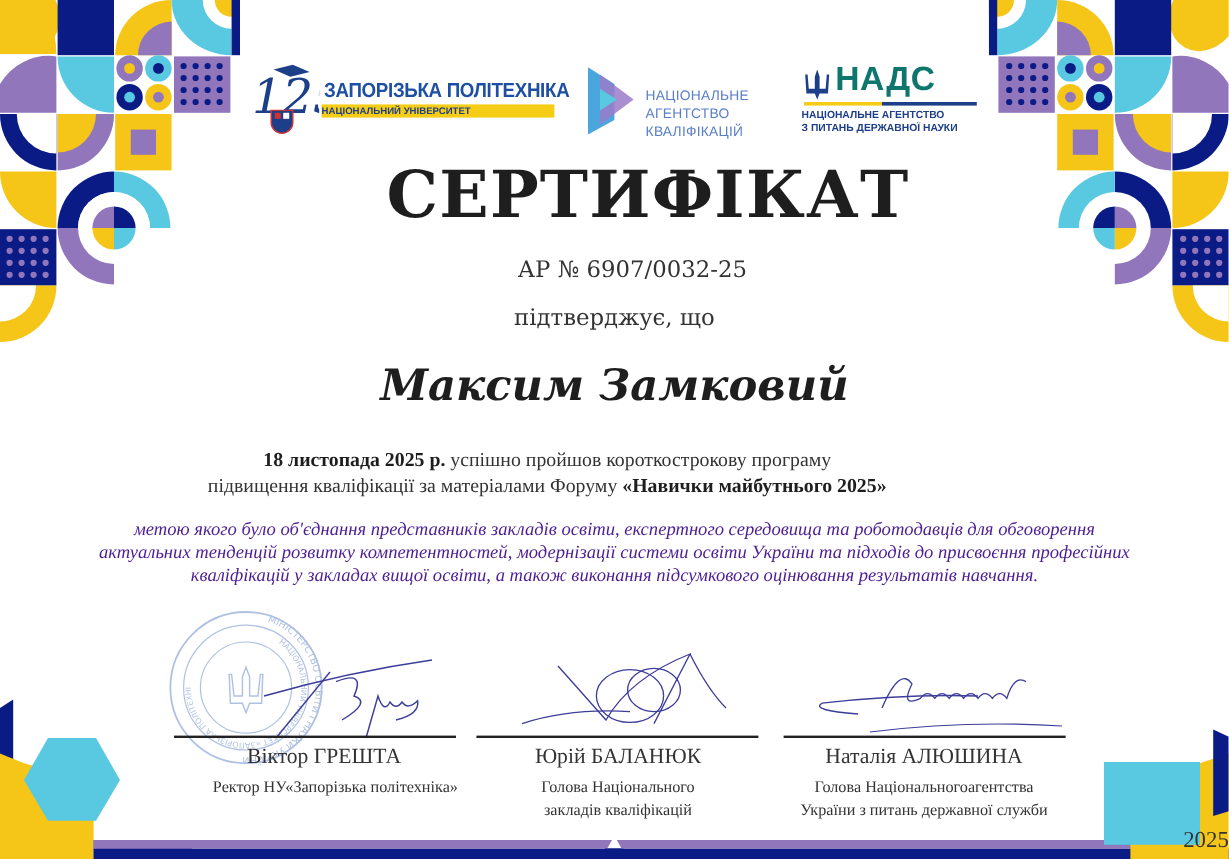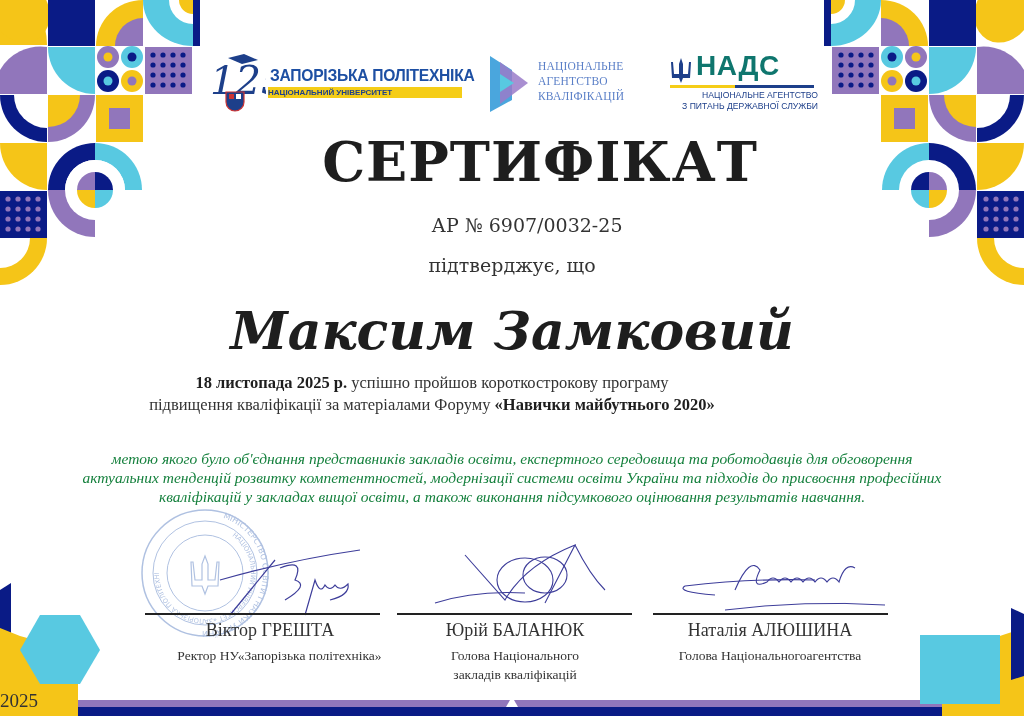--- a/index.html
+++ b/index.html
@@ -3,36 +3,36 @@
 <meta charset="utf-8">
 <style>
   html, body { margin:0; padding:0; }
   body { width:1024px; height:716px; position:relative; overflow:hidden; background:#ffffff; font-family:"DejaVu Serif", serif; color:#222; }
   .deco { position:absolute; }
   .abs { position:absolute; }
   .logo-znu { position:absolute; left:208px; top:52px; width:258px; height:62px; }
   .znu-title { position:absolute; left:62px; top:14px; font-family:"Liberation Sans", sans-serif; font-weight:bold; font-size:17px; color:#1d4fa3; letter-spacing:-0.3px; transform:scaleX(0.92); transform-origin:left; white-space:nowrap; }
   .znu-sub { position:absolute; left:60px; top:35px; width:194px; height:11px; background:#f5cd17; font-family:"Liberation Sans", sans-serif; font-weight:bold; font-size:8px; color:#1d3f8a; text-align:left; line-height:11px; }
   .logo-nak { position:absolute; left:488px; top:52px; width:150px; height:62px; }
-  .nak-text { position:absolute; left:50px; top:7px; font-family:Liberation Serif, serif; font-size:11.5px; line-height:15px; color:#5a7fc7; letter-spacing:0.2px; }
+  .nak-text { position:absolute; left:50px; top:21px; font-family:Liberation Sans, sans-serif; font-size:11.5px; line-height:15px; color:#5a7fc7; letter-spacing:0.2px; }
   .logo-nads { position:absolute; left:668px; top:52px; width:150px; height:62px; }
   .nads-title { position:absolute; left:28px; top:-2px; font-family:"Liberation Sans", sans-serif; font-weight:bold; font-size:28px; color:#0f766e; letter-spacing:0.5px; }
   .nads-line { position:absolute; left:2px; top:33px; width:144px; height:3px; background:linear-gradient(90deg,#f5cd17 0 45%, #1d3f8a 45% 100%); }
-  .nads-sub { position:absolute; left:0; top:38px; width:150px; text-align:right; font-family:"Liberation Sans", sans-serif; font-weight:normal; font-size:8.6px; line-height:10.5px; color:#1d3f8a; }
+  .nads-sub { position:absolute; left:0; top:38px; width:150px; text-align:left; font-family:"Liberation Sans", sans-serif; font-weight:bold; font-size:8.6px; line-height:10.5px; color:#1d3f8a; }
   .title { position:absolute; left:0; width:1024px; top:130px; text-align:center; font-family:"DejaVu Serif", serif; font-weight:bold; font-size:54px; color:#1e1e1e; letter-spacing:1px;padding-left:28px; }
   .number { position:absolute; left:0; width:1024px; top:214px; text-align:center; font-size:19px; color:#333;padding-left:15px; }
   .confirms { position:absolute; left:0; width:1024px; top:254px; text-align:center; font-size:19px; color:#333; }
-  .name { position:absolute; left:0; width:1024px; top:300px; text-align:center; font-family:"DejaVu Serif", serif; font-style:italic; font-weight:bold; font-size:52px; color:#1e1e1e; }
-  .body1 { position:absolute; left:0; width:864px; top:372px; text-align:center; font-family:"Liberation Serif", serif; font-size:16.5px; line-height:22px; color:#333; }
+  .name { position:absolute; left:0; width:1024px; top:300px; text-align:center; font-family:"DejaVu Serif", serif; font-style:italic; font-weight:bold; font-size:36px; color:#1e1e1e; }
+  .body1 { position:absolute; left:0; width:864px; top:372px; text-align:center; font-family:"Liberation Serif", serif; font-size:16.5px; line-height:22px; color:#333;padding-left:24px; }
   .body1 b { color:#1e1e1e; }
-  .body2 { position:absolute; left:80px; width:864px; top:449px; text-align:center; font-family:"Liberation Serif", serif; font-style:italic; font-size:15.5px; line-height:19px; color:#15803d; }
+  .body2 { position:absolute; left:80px; width:864px; top:432px; text-align:center; font-family:"Liberation Serif", serif; font-style:italic; font-size:15.5px; line-height:19px; color:#4c1d95; }
   .sig-line { position:absolute; height:2px; background:#222; top:613px; }
   .signer-name { position:absolute; text-align:center; font-family:"Liberation Serif", serif; font-size:18px; color:#333; top:620px; }
   .signer-role { position:absolute; text-align:center; font-family:"Liberation Serif", serif; font-size:13.5px; line-height:19px; color:#333; top:646px; }
-  .year { position:absolute; left:0; width:1024px; top:690px; text-align:left; font-family:"Liberation Serif", serif; font-size:19px; color:#333; }
+  .year { position:absolute; left:0; width:1024px; top:690px; text-align:right; font-family:"Liberation Serif", serif; font-size:19px; color:#333; }
 </style>
 </head>
 <body>
 
 <svg class="deco" style="left:0;top:0" width="200" height="290" viewBox="0 0 200 290">
 
   <path d="M0,0 H20 A27,45 0 0 1 47,45 H0Z" fill="#f5c518"></path>
   <path d="M0,45 A45,45 0 0 0 47,0" fill="none"></path>
   <path d="M0,45 Q40,40 47,0 Q10,5 0,45Z" fill="#f5c518" opacity="0"></path>
   <ellipse cx="20" cy="10" rx="28" ry="34" fill="#f5c518" transform="rotate(-30 20 10)"></ellipse>
@@ -237,32 +237,32 @@
 </div>
 
 <div class="logo-nads">
   <svg class="abs" style="left:2px;top:4px" width="22" height="28" viewBox="0 0 22 28">
     <path d="M11,2 L9,8 L9,18 L4,18 L3,6 L1,6 L2,22 L9,22 L11,27 L13,22 L20,22 L21,6 L19,6 L18,18 L13,18 L13,8Z" fill="#1d3f8a"></path>
   </svg>
   <div class="nads-title">НАДС</div>
   <div class="nads-line"></div>
   <div class="nads-sub">
     <div>НАЦІОНАЛЬНЕ АГЕНТСТВО</div>
-    <div>З ПИТАНЬ ДЕРЖАВНОЇ СЛУЖБИ</div>
+    <div>З ПИТАНЬ ДЕРЖАВНОЇ НАУКИ</div>
   </div>
 </div>
 
 <div class="title">СЕРТИФІКАТ</div>
 <div class="number">АР № 6907/0032-25</div>
 <div class="confirms">підтверджує, що</div>
 <div class="name">Максим Замковий</div>
 
 <div class="body1">
   <div><b>18 листопада 2025 р.</b><span> успішно пройшов  короткострокову програму</span></div>
-  <div><span>підвищення кваліфікації за матеріалами Форуму </span><b>«Навички майбутнього 2020»</b></div>
+  <div><span>підвищення кваліфікації за матеріалами Форуму </span><b>«Навички майбутнього 2025»</b></div>
 </div>
 
 <div class="body2">метою якого було об'єднання представників закладів освіти, експертного середовища та роботодавців для обговорення актуальних тенденцій розвитку компетентностей, модернізації системи освіти України та підходів до присвоєння професійних кваліфікацій у закладах вищої освіти, а також виконання підсумкового оцінювання результатів навчання.</div>
 
 <svg class="deco" style="left:135px;top:508px;opacity:0.55" width="140" height="130" viewBox="0 0 140 130">
   <defs>
     <path id="stampArc" d="M70,65 m-58,0 a58,58 0 1,1 116,0 a58,58 0 1,1 -116,0"></path>
     <path id="stampArc2" d="M70,65 m-46,0 a46,46 0 1,1 92,0 a46,46 0 1,1 -92,0"></path>
   </defs>
   <circle cx="70" cy="65" r="63" fill="none" stroke="#6f8fc9" stroke-width="1.5"></circle>
@@ -303,15 +303,16 @@
 
 <div class="signer-name" style="left:395px;width:240px">Юрій БАЛАНЮК</div>
 <div class="signer-role" style="left:395px;width:240px">
   <div>Голова Національного</div>
   <div>закладів кваліфікацій</div>
 </div>
 
 <div class="signer-name" style="left:650px;width:240px">Наталія АЛЮШИНА</div>
 <div class="signer-role" style="left:640px;width:260px">
   <div>Голова Національногоагентства</div>
+  <div>України з питань державної служби</div>
 </div>
 
 <div class="year">2025</div>
 
 </body></html>

